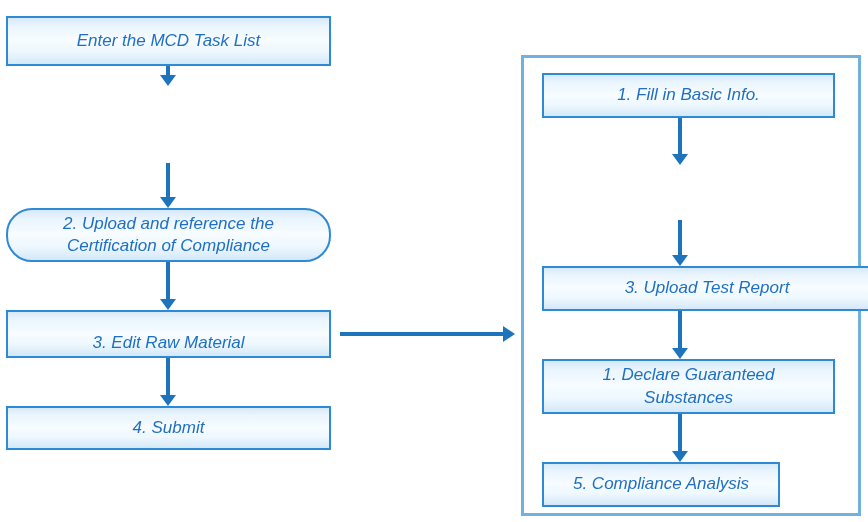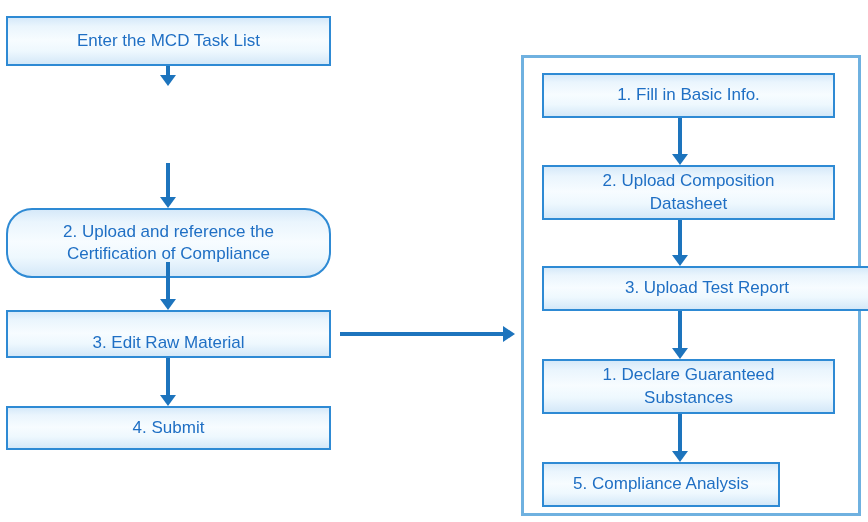--- a/index.html
+++ b/index.html
@@ -39,20 +39,21 @@
     text-align: center;
     display: flex;
     align-items: center;
     justify-content: center;
     padding: 2px 6px;
   }
   .flowbox .label {
     display: block;
     width: 100%;
     white-space: pre-line;
+    font-style: italic;
   }
 
   
   .v-arrow {
     position: absolute;
     width: 16px;
   }
   .v-arrow .shaft {
     position: absolute;
     left: 6px;
@@ -128,21 +129,21 @@
     <div class="shaft" style="height:10px;"></div>
     <div class="head" style="top:9px;"></div>
   </div>
 
 
   <div class="v-arrow" style="left:160px; top:163px; height:45px;">
     <div class="shaft" style="height:35px;"></div>
     <div class="head" style="top:34px;"></div>
   </div>
 
-  <div class="flowbox" style="left:6px; top:208px; width:325px; height:70px;border-radius:26px;">
+  <div class="flowbox" style="left:6px; top:208px; width:325px; height:54px;border-radius:26px;">
     <span class="label">2. Upload and reference the
 Certification of Compliance</span>
   </div>
 
   <div class="v-arrow" style="left:160px; top:262px; height:48px;">
     <div class="shaft" style="height:38px;"></div>
     <div class="head" style="top:37px;"></div>
   </div>
 
   <div class="flowbox" style="left:6px; top:310px; width:325px; height:48px;align-items:flex-end;">
@@ -168,24 +169,20 @@
 
   <div class="flowbox" style="left:542px; top:73px; width:293px; height:45px;justify-content:center;">
     <span class="label">1. Fill in Basic Info.</span>
   </div>
 
   <div class="v-arrow" style="left:672px; top:118px; height:47px;">
     <div class="shaft" style="height:37px;"></div>
     <div class="head" style="top:36px;"></div>
   </div>
 
-  <div class="flowbox" style="left:542px; top:165px; width:293px; height:55px;">
-    <span class="label">2. Upload Composition
-Datasheet</span>
-  </div>
 
   <div class="v-arrow" style="left:672px; top:220px; height:46px;">
     <div class="shaft" style="height:36px;"></div>
     <div class="head" style="top:35px;"></div>
   </div>
 
   <div class="flowbox" style="left:542px; top:266px; width:330px; height:45px;">
     <span class="label">3. Upload Test Report</span>
   </div>
 

